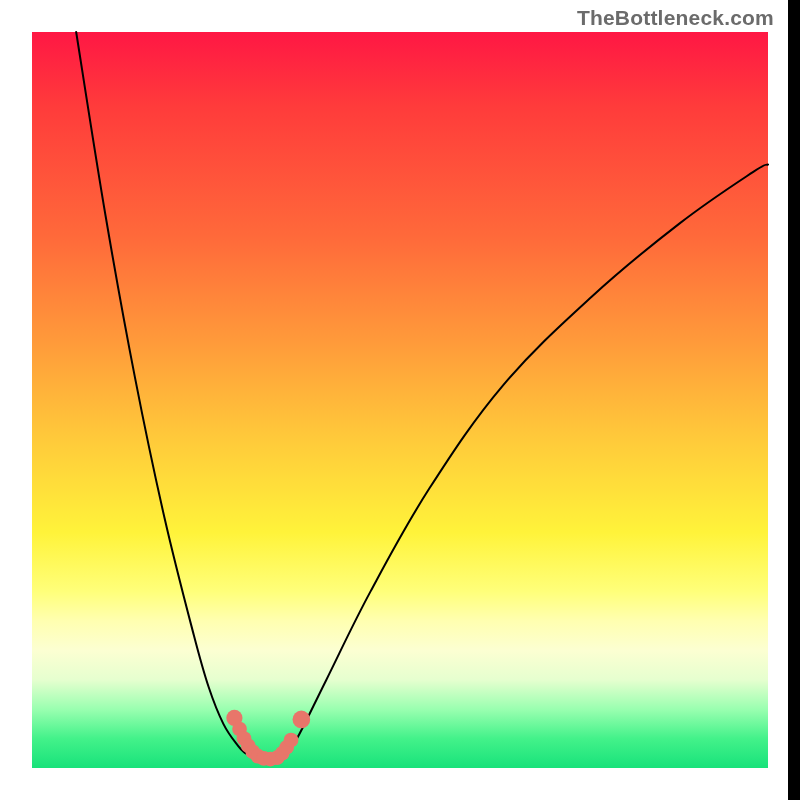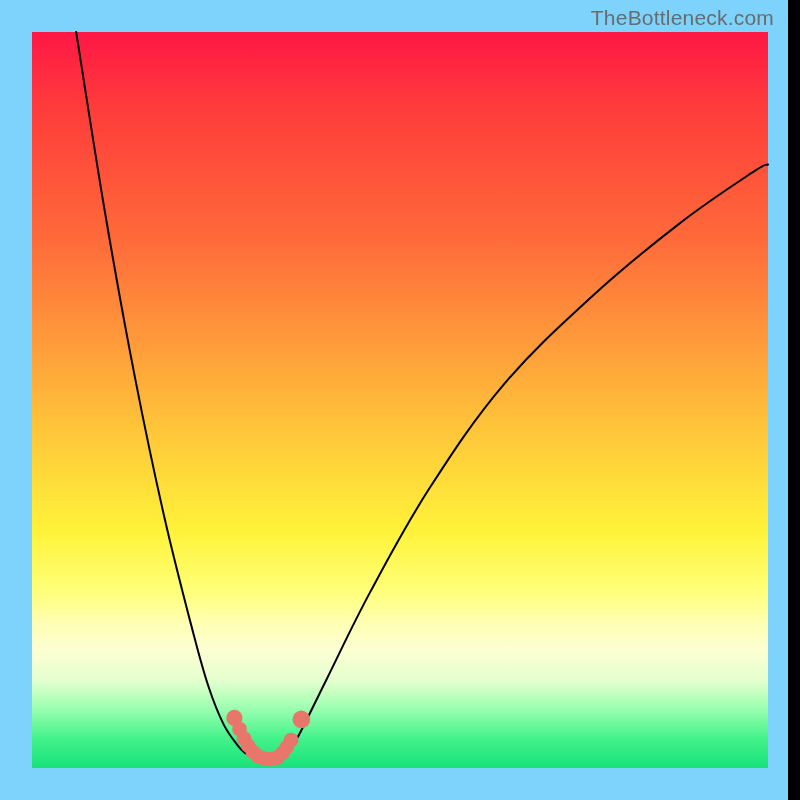--- a/index.html
+++ b/index.html
@@ -10,21 +10,22 @@
     overflow: hidden;
     background: #000;
     font-family: Arial, Helvetica, sans-serif;
   }
   .frame {
     position: absolute;
     left: 0;
     top: 0;
     width: 788px;
     height: 800px;
-    background: #7dd3fc;
+    background: #ffffff;
+    font-weight: bold;
   }
   .plot {
     position: absolute;
     left: 32px;
     top: 32px;
     width: 736px;
     height: 736px;
     background: linear-gradient(to bottom,
       #ff1744 0%,
       #ff3b3b 10%,

